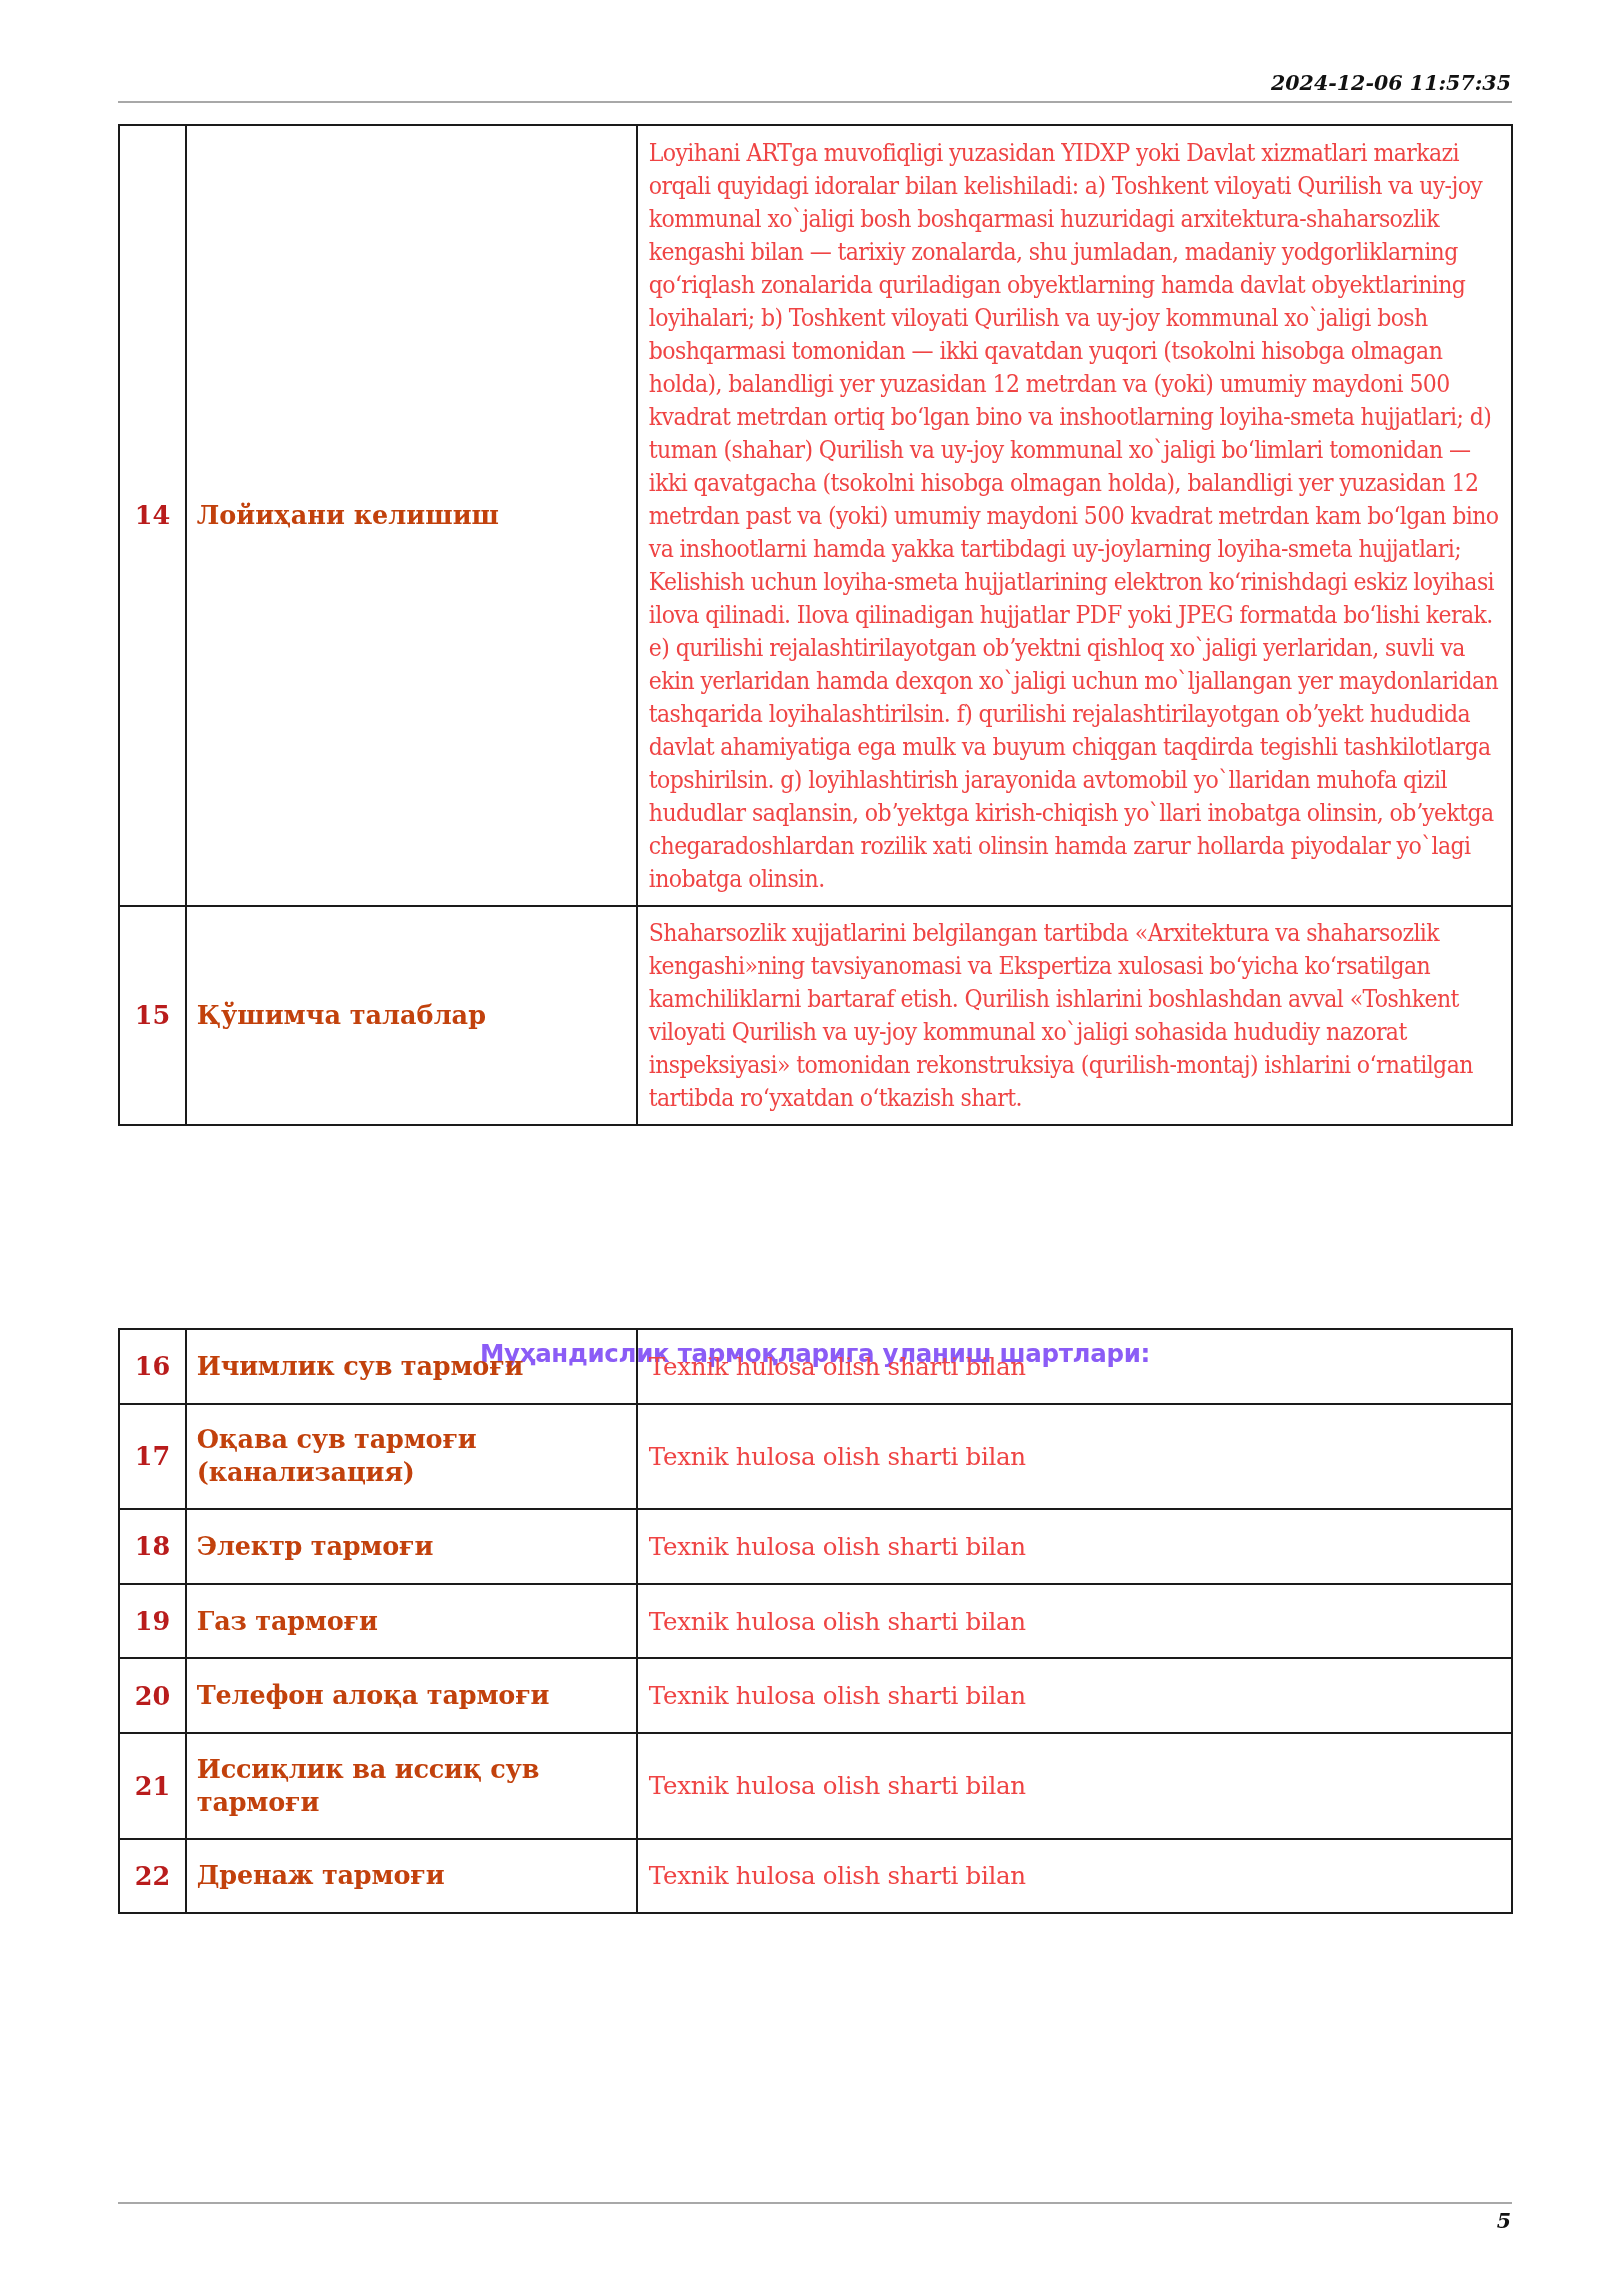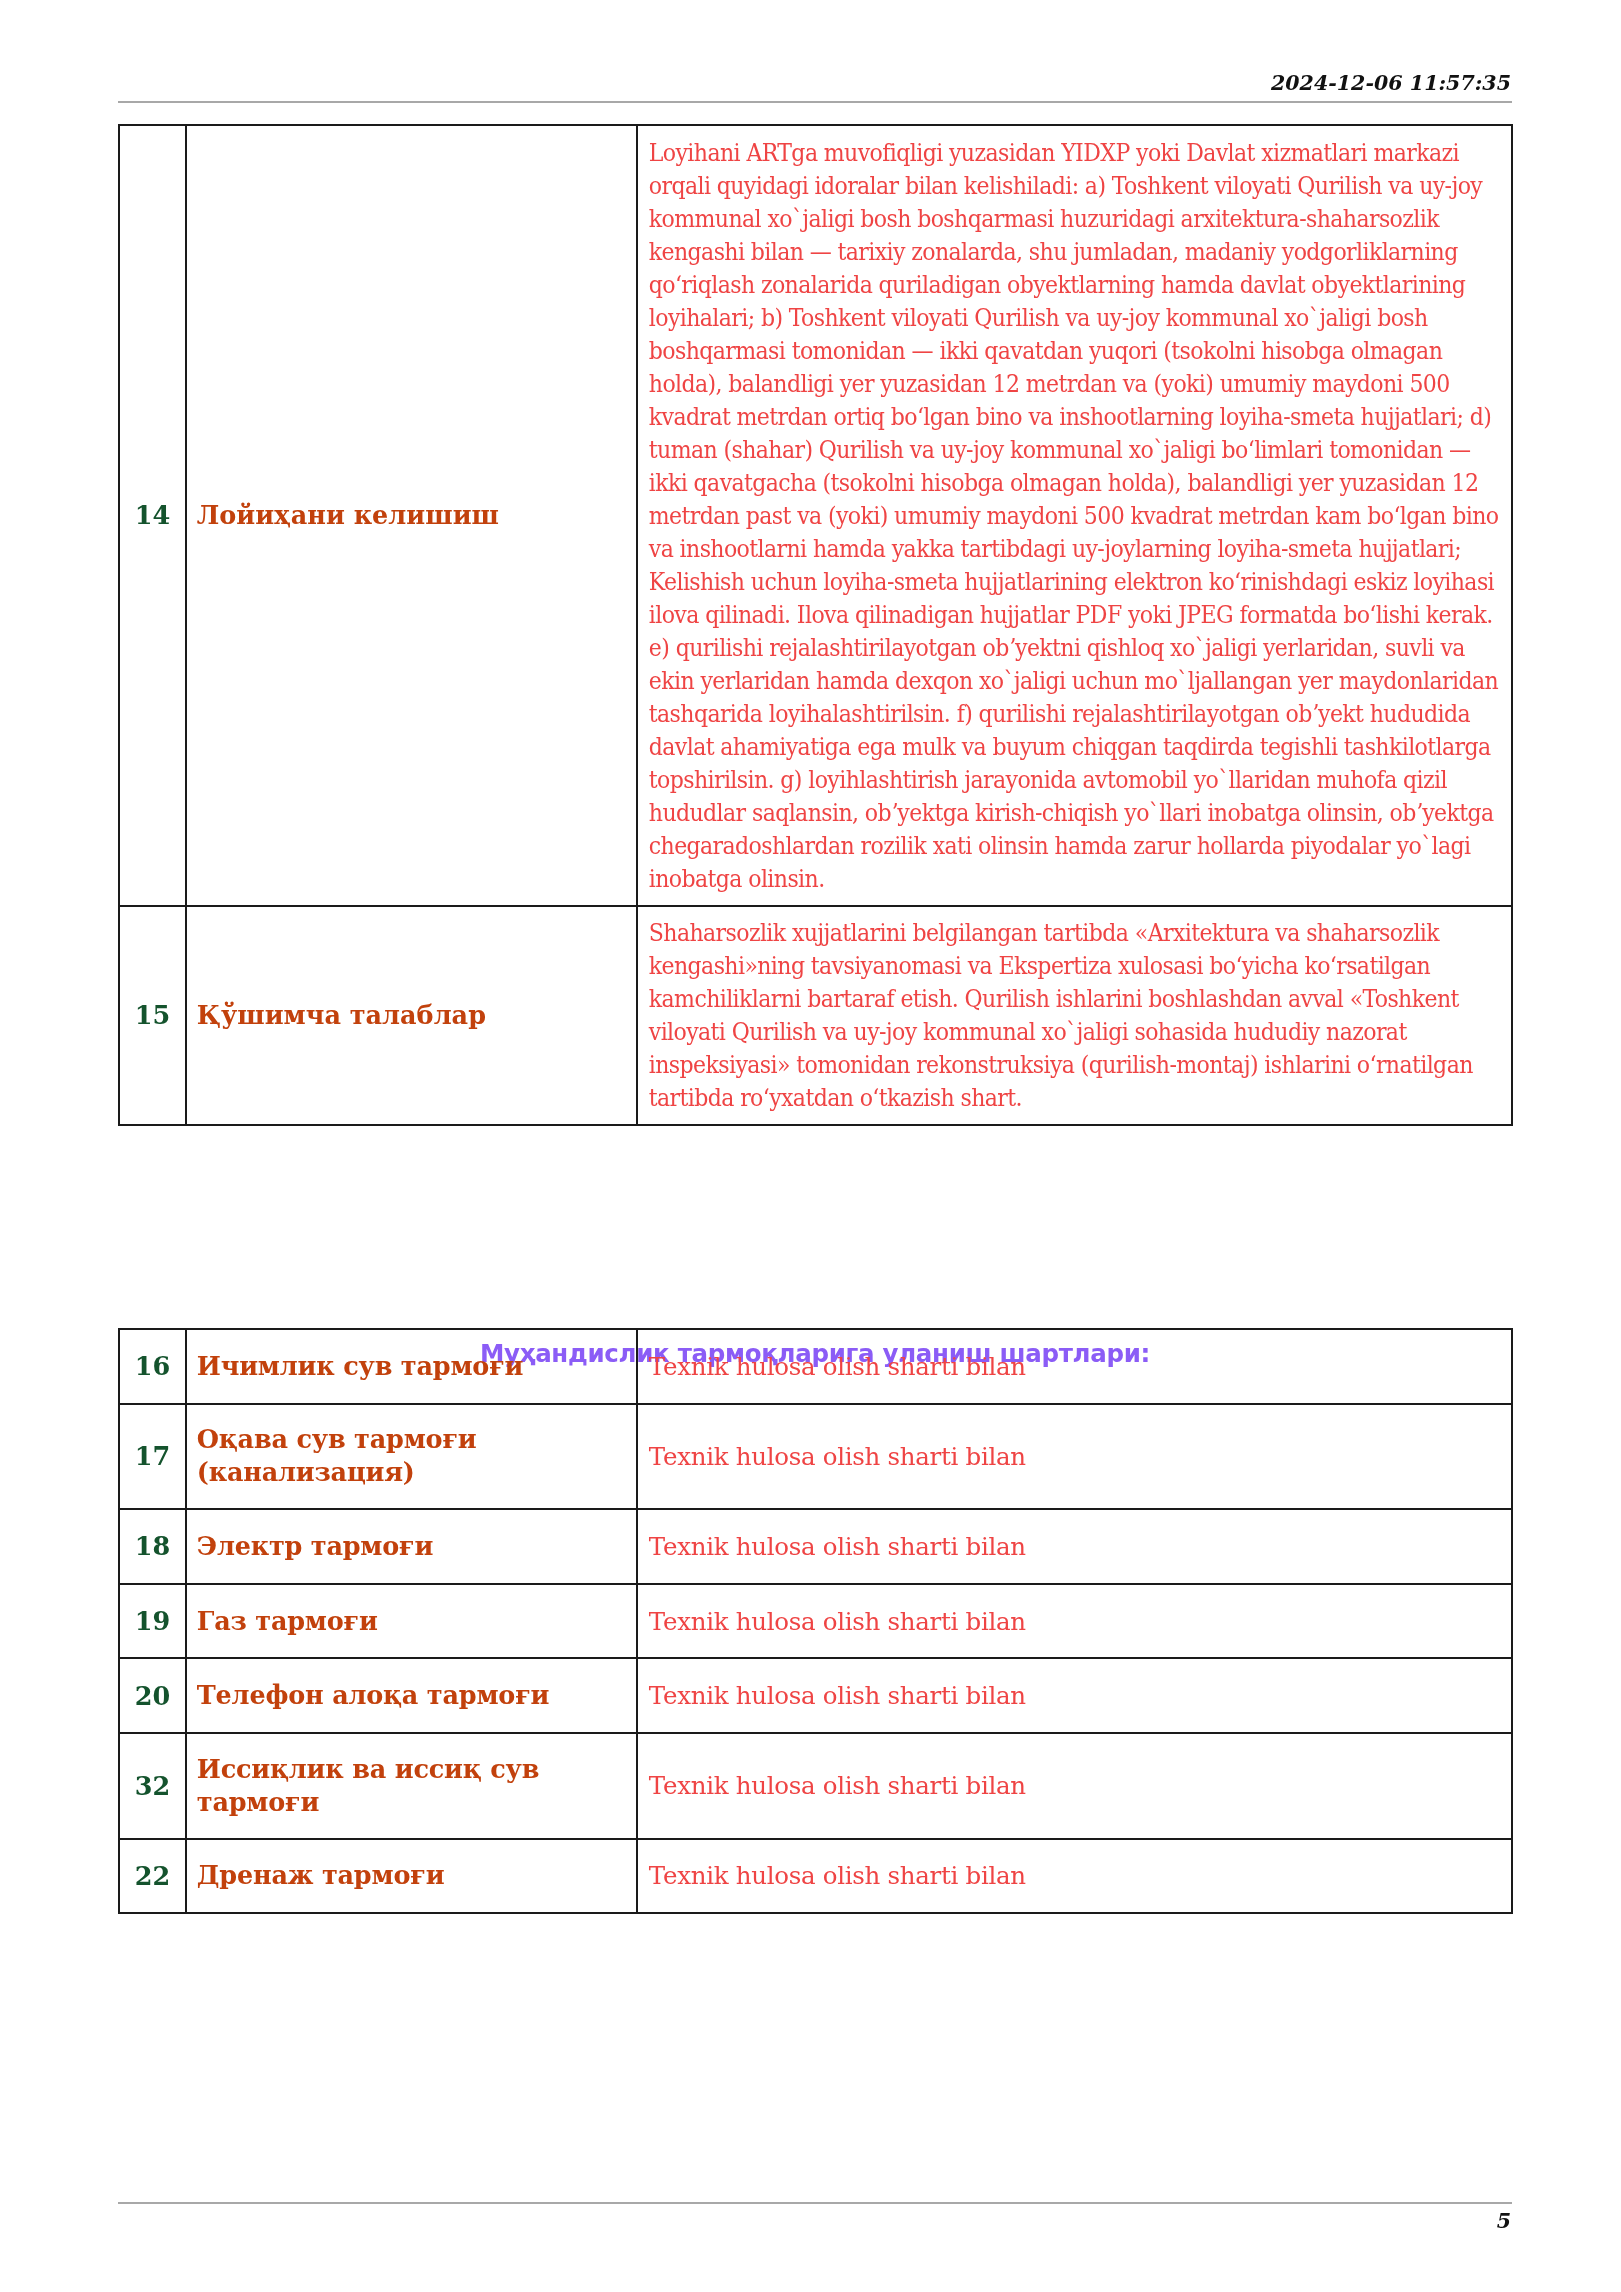--- a/index.html
+++ b/index.html
@@ -16,21 +16,21 @@
     font-family: "DejaVu Serif", serif; font-weight: bold; font-style: italic;
     font-size: 20.6px; color: #111111;
   }
   table { border-collapse: collapse; position: absolute; left: 118px; width: 1395px; table-layout: fixed; }
   td { border: 2px solid #1a1a1a; vertical-align: middle; }
   col.c1 { width: 67px; }
   col.c2 { width: 451px; }
   col.c3 { width: auto; }
   .num {
     font-family: "DejaVu Serif", serif; font-weight: bold; font-size: 25.5px;
-    text-align: center; color: #14532d;
+    text-align: center; color: #b91c1c;
   }
   .label {
     font-family: "DejaVu Serif", serif; font-weight: bold; font-size: 25.5px;
     padding: 5.9px 9.8px; color: #c2410c; line-height: 33px;
   }
   .value {
     font-family: "DejaVu Serif", serif; font-size: 24.5px; color: #ef4444;
     padding: 9.8px 9.8px 9.8px 10.8px; line-height: 33px;
   }
   #t1 { top: 124px; }
@@ -100,21 +100,21 @@
     <td class="num">19</td>
     <td class="label">Газ тармоғи</td>
     <td class="value">Texnik hulosa olish sharti bilan</td>
   </tr>
   <tr class="single">
     <td class="num">20</td>
     <td class="label">Телефон алоқа тармоғи</td>
     <td class="value">Texnik hulosa olish sharti bilan</td>
   </tr>
   <tr class="double">
-    <td class="num">32</td>
+    <td class="num">21</td>
     <td class="label">Иссиқлик ва иссиқ сув тармоғи</td>
     <td class="value">Texnik hulosa olish sharti bilan</td>
   </tr>
   <tr class="single">
     <td class="num">22</td>
     <td class="label">Дренаж тармоғи</td>
     <td class="value">Texnik hulosa olish sharti bilan</td>
   </tr>
 </tbody>
   </table>

